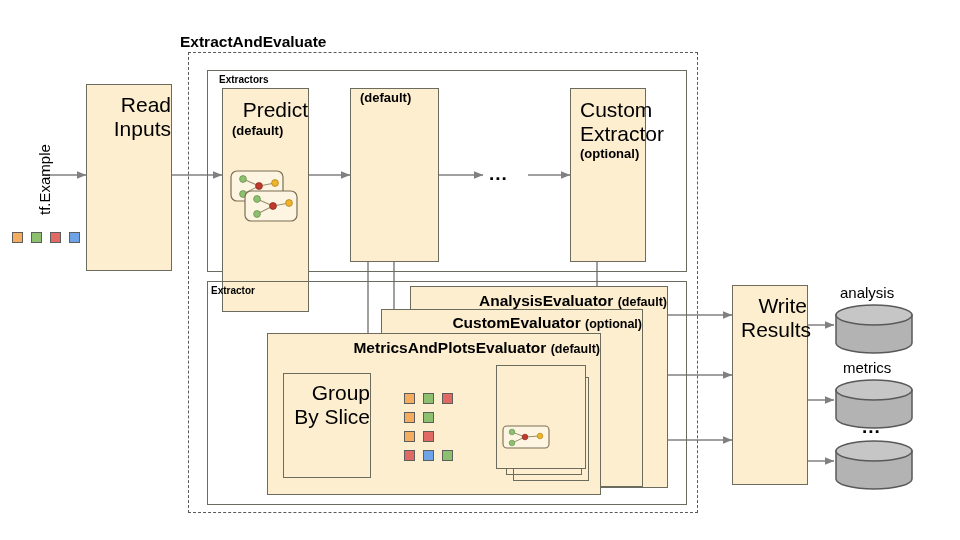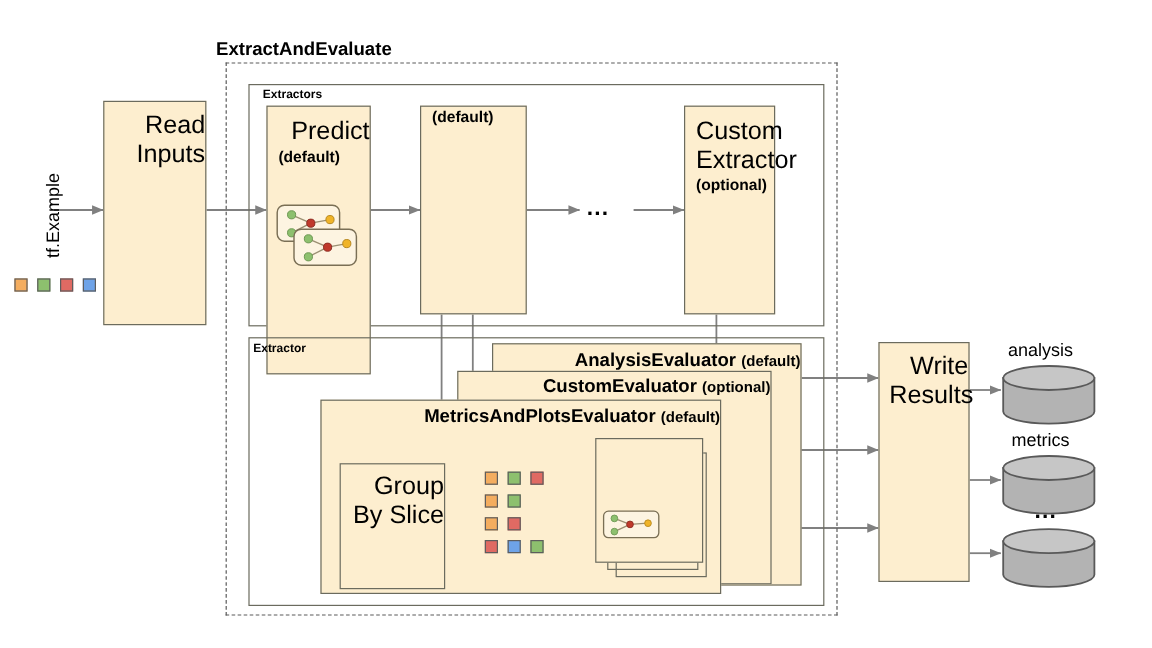--- a/index.html
+++ b/index.html
@@ -171,21 +171,21 @@
     </div>
   </div>
 
   <div class="abs tanbox" style="left:267px;top:333px;width:334px;height:162px;">
     <div class="card-title" style="padding:5px 0 0 13px;">
       <span>MetricsAndPlotsEvaluator</span>
       <span class="sub">(default)</span>
     </div>
   </div>
 
-  <div class="abs plainbox" style="left:283px;top:386px;width:88px;height:105px;">
+  <div class="abs plainbox" style="left:283px;top:373px;width:88px;height:105px;">
     <div class="box-title" style="padding:7px 0 0 8px;">
       <div>Group</div>
       <div>By Slice</div>
     </div>
   </div>
 
   <div class="abs" style="left:404px;top:393px;width:60px;height:70px;">
     <span class="sq c-or" style="left:0px;top:0px;"></span>
     <span class="sq c-gr" style="left:19px;top:0px;"></span>
     <span class="sq c-rd" style="left:38px;top:0px;"></span>

